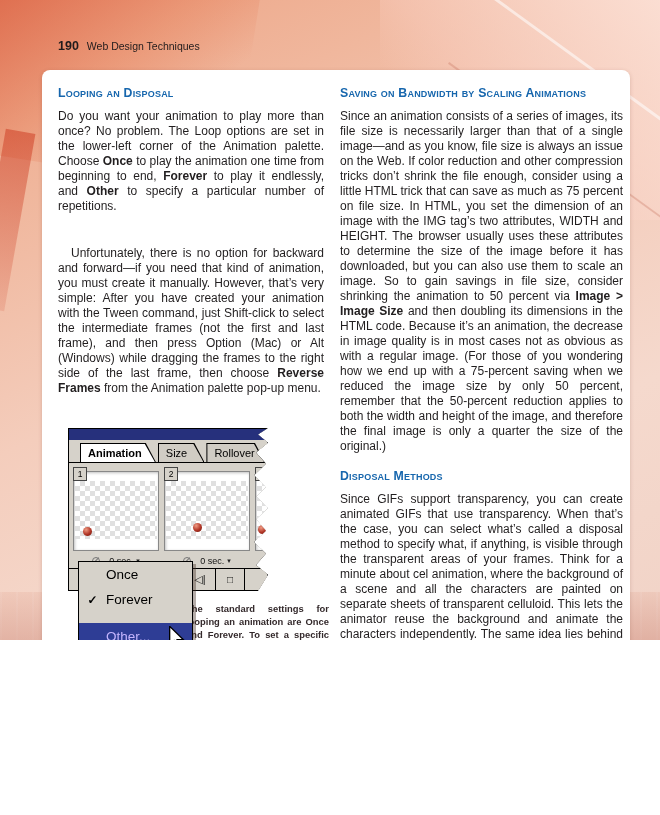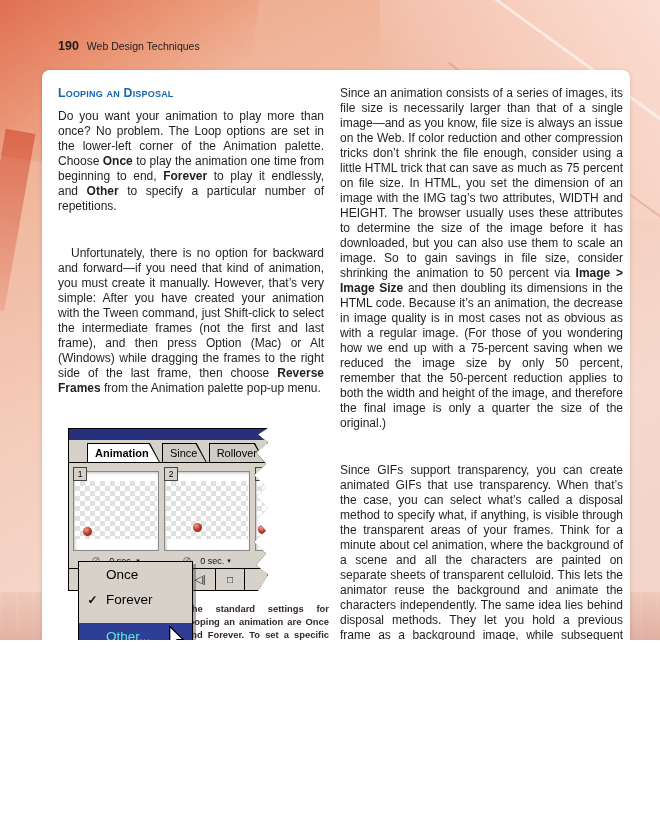--- a/index.html
+++ b/index.html
@@ -34,21 +34,21 @@
   h2.sec.mt{margin-top:15px;}
   p.body{font-size:12px;line-height:15px;text-align:justify;color:var(--page_text,#211e1f);margin:0;}
   p.body + p.body{margin-top:32px;}
   p.indent{text-indent:13px;}
   
   .figure{position:relative;margin-top:32px;height:256px;}
   .palette{position:absolute;left:10px;top:0;width:198px;background:#000;padding:1px;
     clip-path:polygon(0 0,100% 0,95% 4%,100% 9%,94% 15%,99% 22%,93% 29%,99% 36%,94% 42%,100% 49%,94% 56%,99% 63%,93% 70%,99% 77%,94% 84%,100% 90%,95% 100%,0 100%);}
   .palette-inner{background:#d6d2ca;}
   .palette-titlebar{height:11px;background:var(--palette_titlebar,#26307c);}
-  .tab-row{display:flex;align-items:flex-end;height:22px;padding-left:18px;border-bottom:1px solid #000;background:#d6d2ca;}
+  .tab-row{display:flex;align-items:flex-end;height:22px;padding-left:11px;border-bottom:1px solid #000;background:#d6d2ca;}
   .tab{position:relative;height:19px;background:#000;
     clip-path:polygon(0 0,calc(100% - 10px) 0,100% 100%,0 100%);margin-right:2px;}
   .tab-fill{position:absolute;left:1px;top:1px;right:1px;bottom:0;background:#d0ccc4;
     clip-path:polygon(0 0,calc(100% - 10px) 0,100% 100%,0 100%);
     display:flex;align-items:center;padding-left:7px;font-size:11px;color:#000;}
   .tab.active .tab-fill{background:#fff;font-weight:bold;}
   .tab-0{width:88px;}.tab-1{width:54px;}.tab-2{width:68px;margin-top:8px;}
   .frames-row{display:flex;gap:5px;padding:4px 4px 2px 4px;}
   .frame{position:relative;width:86px;flex:0 0 86px;}
   .frame-num{position:absolute;left:0;top:0;z-index:2;width:12px;height:12px;border:1px solid #444;
@@ -71,21 +71,21 @@
   .controls-row{display:flex;height:21px;border-top:1px solid #000;background:#d6d2ca;align-items:stretch;}
   .ctrl-cell{display:flex;align-items:center;justify-content:center;font-size:10px;color:#111;border-right:1px solid #000;}
   .loop-cell{width:90px;}
   .ctrl-b1{width:24px;}.ctrl-b2{width:30px;font-size:11px;}.ctrl-b3{width:28px;font-size:10px;}
   .ctrl-rest{flex:1;}
   
   .popup-menu{position:absolute;left:20px;top:133px;width:113px;background:#d6d2ca;border:1px solid #000;
     box-shadow:3px 3px 0 rgba(70,50,40,.4);z-index:5;}
   .menu-item{position:relative;height:25px;display:flex;align-items:center;font-size:13.5px;color:#000;}
   .menu-gutter{width:27px;flex:0 0 27px;text-align:center;font-size:12px;font-weight:bold;}
-  .menu-item.highlighted{background:var(--menu_highlight,#2e3d95);color:#5eead4;height:27px;}
+  .menu-item.highlighted{background:var(--menu_highlight,#2e3d95);color:#c4b5fd;height:27px;}
   .menu-gap{height:11px;}
   .cursor-svg{position:absolute;right:4px;top:3px;z-index:6;}
   
   .figure-caption{position:absolute;left:128px;top:174px;width:143px;font-size:9.4px;font-weight:bold;
     line-height:13.2px;color:#33292b;text-align:justify;}
   
   .side-notch{position:absolute;right:0;top:645px;width:45px;height:70px;background:#fff;
     display:flex;align-items:center;justify-content:flex-end;}
 </style>
 </head>
@@ -115,21 +115,21 @@
           <div class="palette-inner">
             <div class="palette-titlebar"></div>
             <div class="tab-row">
               <div class="tab tab-0 active">
                 <div class="tab-fill">
                     <span>Animation</span>
                   </div>
               </div>
               <div class="tab tab-1">
                 <div class="tab-fill">
-                    <span>Since</span>
+                    <span>Size</span>
                   </div>
               </div>
               <div class="tab tab-2">
                 <div class="tab-fill">
                     <span>Rollover</span>
                   </div>
               </div>
             </div>
             <div class="frames-row">
               <div class="frame">
@@ -196,21 +196,23 @@
               <path d="M1 0 L1 11 L3.6 8.6 L5.4 13 L7.3 12.2 L5.5 8 L9.2 8 Z" fill="#ffffff" stroke="#000000" stroke-width="0.8"></path>
             </svg>
           </div>
         </div>
 
         <div class="figure-caption">The standard settings for looping an animation are Once and Forever. To set a specific number of loops, use Other.</div>
       </div>
     </div>
 
     <div class="col col-right">
+      <h2 class="sec">Saving on Bandwidth by Scaling Animations</h2>
       <p class="body">Since an animation consists of a series of images, its file size is necessarily larger than that of a single image—and as you know, file size is always an issue on the Web. If color reduction and other compression tricks don’t shrink the file enough, consider using a little HTML trick that can save as much as 75 percent on file size. In HTML, you set the dimension of an image with the IMG tag’s two attributes, WIDTH and HEIGHT. The browser usually uses these attributes to determine the size of the image before it has downloaded, but you can also use them to scale an image. So to gain savings in file size, consider shrinking the animation to 50 percent via <b>Image &gt; Image Size</b> and then doubling its dimensions in the HTML code. Because it’s an animation, the decrease in image quality is in most cases not as obvious as with a regular image. (For those of you wondering how we end up with a 75-percent saving when we reduced the image size by only 50 percent, remember that the 50-percent reduction applies to both the width and height of the image, and therefore the final image is only a quarter the size of the original.)</p>
+      <h2 class="sec mt">Disposal Methods</h2>
       <p class="body">Since GIFs support transparency, you can create animated GIFs that use transparency. When that’s the case, you can select what’s called a disposal method to specify what, if anything, is visible through the transparent areas of your frames. Think for a minute about cel animation, where the background of a scene and all the characters are painted on separate sheets of transparent celluloid. This lets the animator reuse the background and animate the characters independently. The same idea lies behind disposal methods. They let you hold a previous frame as a background image, while subsequent frames add the animated character.</p>
       <p class="body indent">You can see the disposal method of a frame by right-clicking (PC) or Control-clicking (Mac) on it. A pop-up menu will appear, offering the options <b>Automatic</b>, <b>Do not dispose</b>, and <b>Restore to particular</b>.</p>
     </div>
   </div>
 
   <div class="side-notch">
     <svg width="40" height="52" viewBox="0 0 40 52">
       <path d="M20 6 L6 26 L20 46" stroke="#c9c0ba" stroke-width="8" fill="none"></path>
       <path d="M34 14 L24 26 L34 38" stroke="#c9c0ba" stroke-width="7" fill="none"></path>
       <rect x="33" y="23" width="7" height="7" fill="#c9c0ba"></rect>

